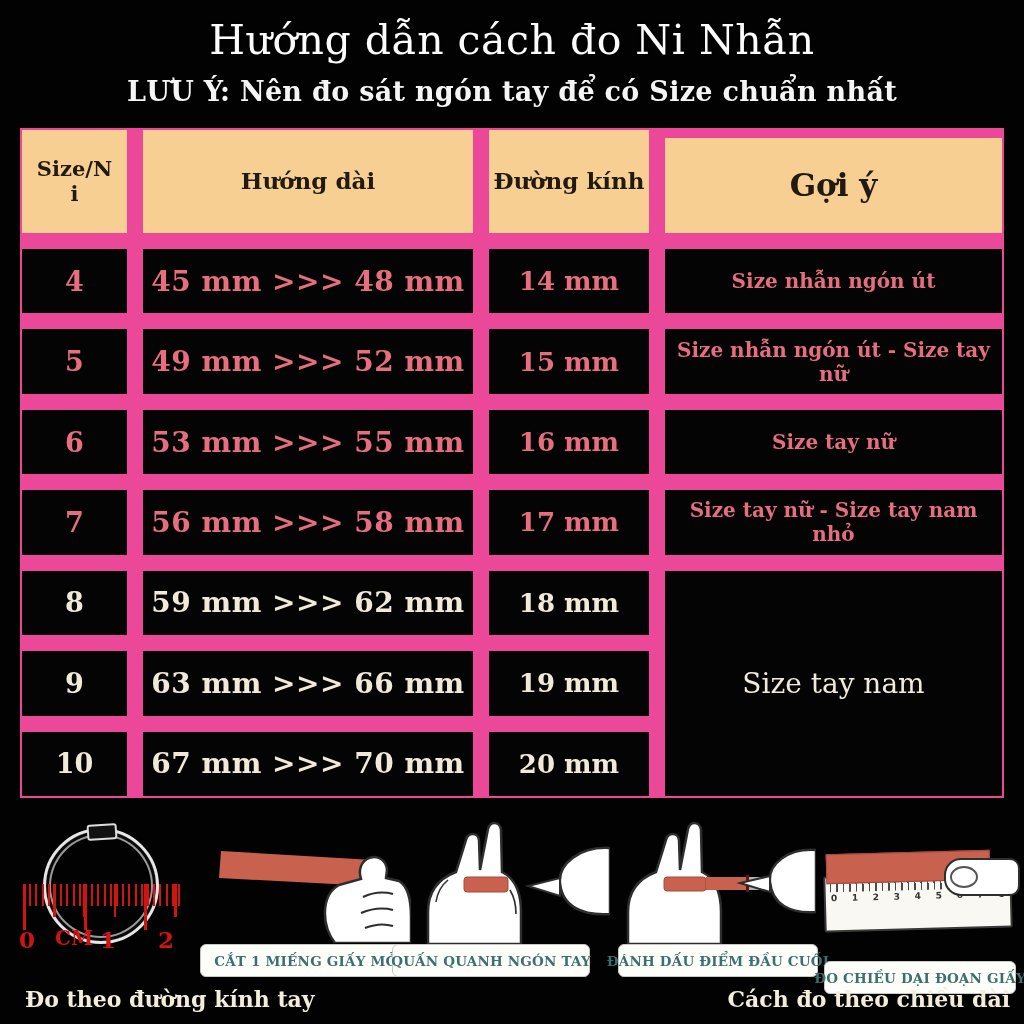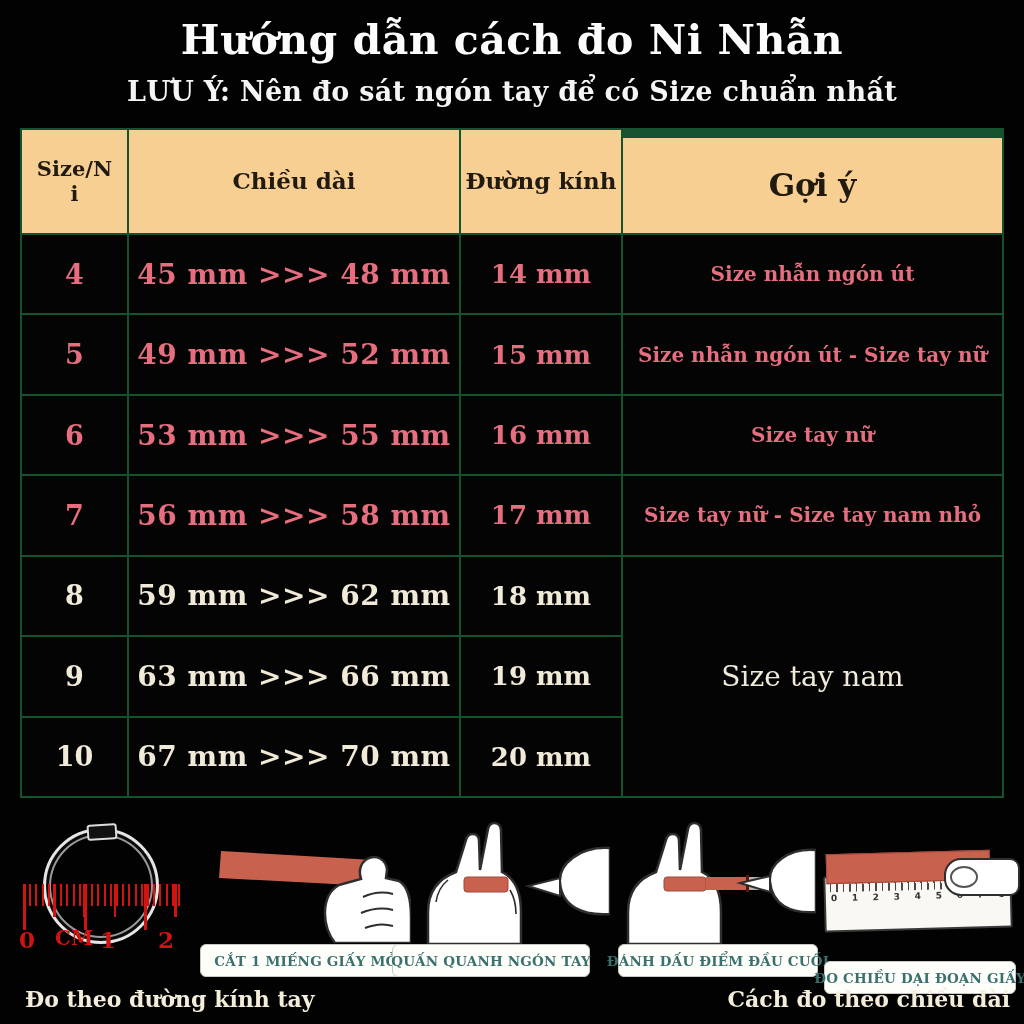--- a/index.html
+++ b/index.html
@@ -1,32 +1,32 @@
 <!DOCTYPE html>
 <html><head>
 <meta charset="utf-8">
 <style>
   html,body{margin:0;padding:0;background:#020202;}
   #page{position:relative;width:1024px;height:1024px;background:#020202;overflow:hidden;
         font-family:"DejaVu Serif", serif;}
 
   
   .title{position:absolute;left:0;top:16px;width:100%;text-align:center;
-         color:#fcfcfc;font-size:41px;font-weight:bold;letter-spacing:.5px;
+         color:#fcfcfc;font-size:41px;font-weight:normal;letter-spacing:.5px;
          text-shadow:0 0 2px #000;}
   .subtitle{position:absolute;left:0;top:76px;width:100%;text-align:center;
             color:#f5f5f5;font-size:27px;font-weight:bold;letter-spacing:.3px;
             text-shadow:1px 1px 0 #000;}
 
   
   .sizetable{position:absolute;left:20px;top:128px;width:984px;height:670px;
              display:grid;box-sizing:border-box;
              grid-template-columns:105px 330px 160px 1fr;
              grid-template-rows:103px repeat(7,1fr);
-             gap:2px;padding:2px;background:#14532d;}
+             gap:16px;padding:2px;background:#ec4899;}
   .cell{background:#040404;display:flex;align-items:center;justify-content:center;
         text-align:center;overflow:hidden;}
   .hcell{background:#f8cf92;color:#211a10;font-weight:bold;font-size:23px;line-height:1.15;}
   .hcell.size{font-size:21px;}
   .hcell.goiy{font-size:31px;margin-top:8px;}
   .pink{color:#e66e7e;}
   .cream{color:#f2ead8;}
   .c-size{font-size:27px;font-weight:bold;}
   .c-len{font-size:28px;font-weight:bold;letter-spacing:.5px;}
   .c-dia{font-size:26px;font-weight:bold;}
@@ -91,21 +91,21 @@
   <div class="title">Hướng dẫn cách đo Ni Nhẫn</div>
   <div class="subtitle">LƯU Ý: Nên đo sát ngón tay để có Size chuẩn nhất</div>
 
   <div class="sizetable">
     <div class="cell hcell size">
       <span>
           <span style="display:block">Size/N</span>
           <span style="display:block">i</span>
         </span>
     </div>
-    <div class="cell hcell">Chiều dài</div>
+    <div class="cell hcell">Hướng dài</div>
     <div class="cell hcell">Đường kính</div>
     <div class="cell hcell goiy">Gợi ý</div>
 
     <div class="cell pink c-size">4</div>
     <div class="cell pink c-len">45 mm &gt;&gt;&gt; 48 mm</div>
     <div class="cell pink c-dia">14 mm</div>
     <div class="cell pink c-sug">Size nhẫn ngón út</div>
 
     <div class="cell pink c-size">5</div>
     <div class="cell pink c-len">49 mm &gt;&gt;&gt; 52 mm</div>

